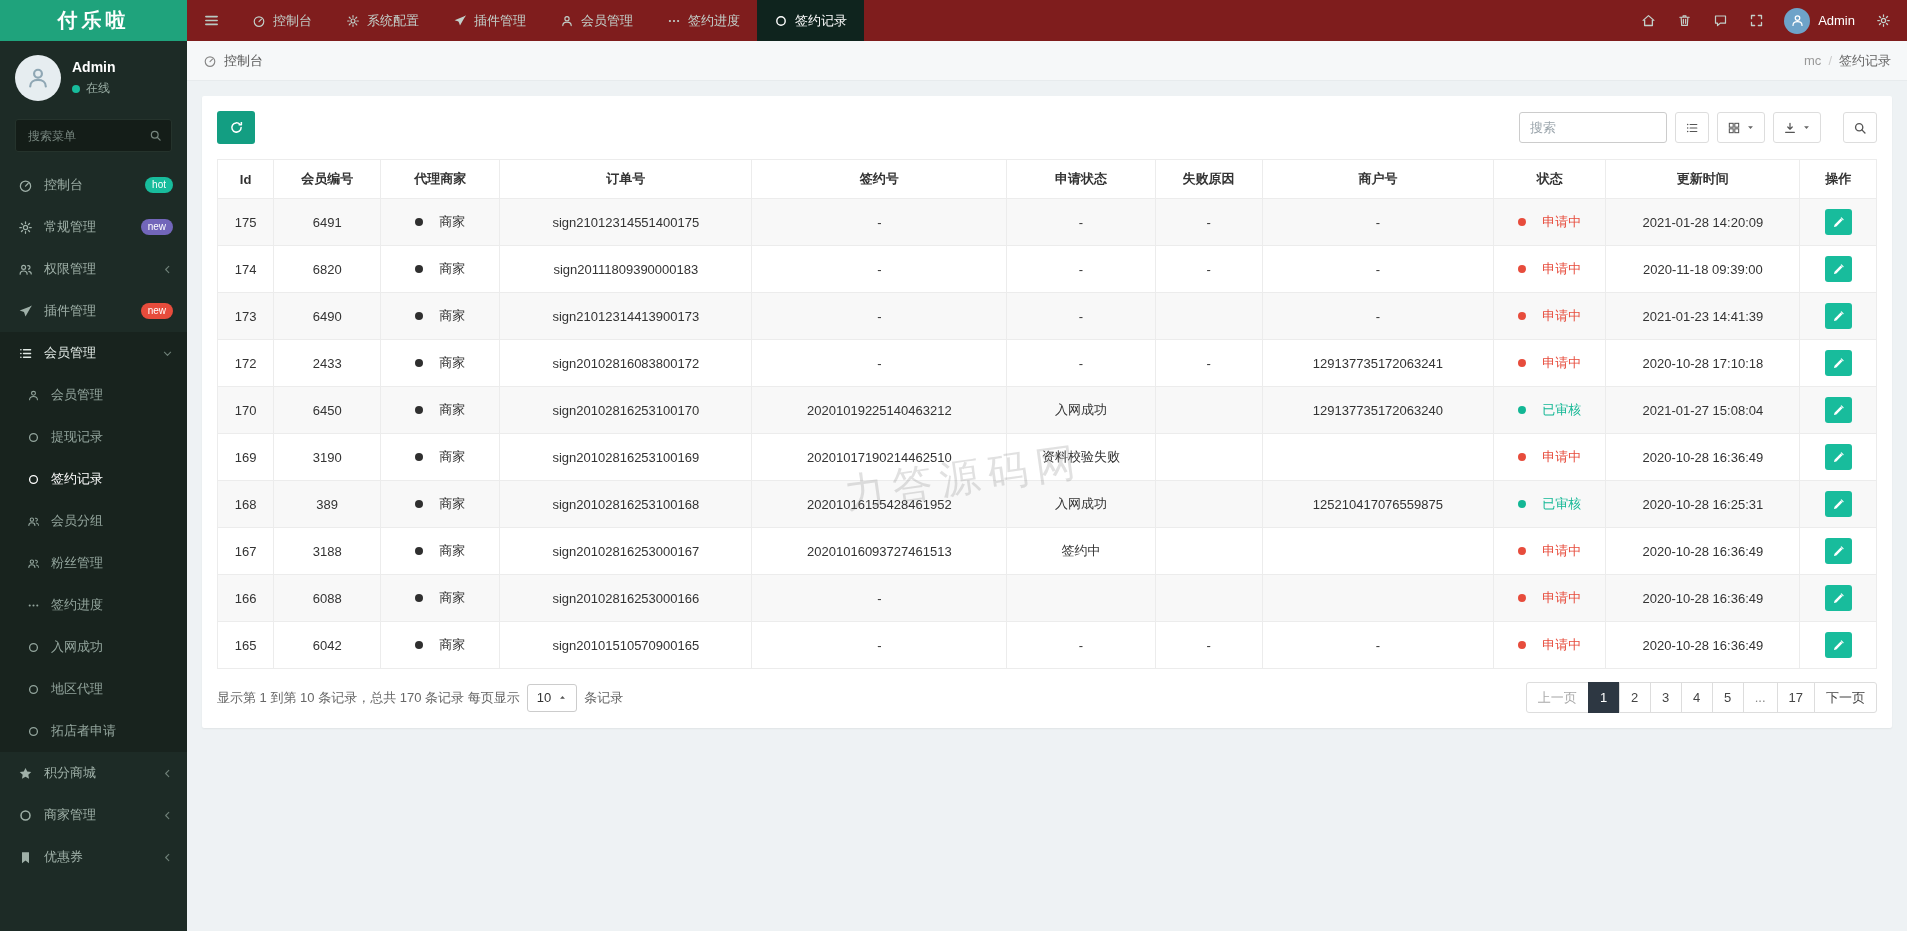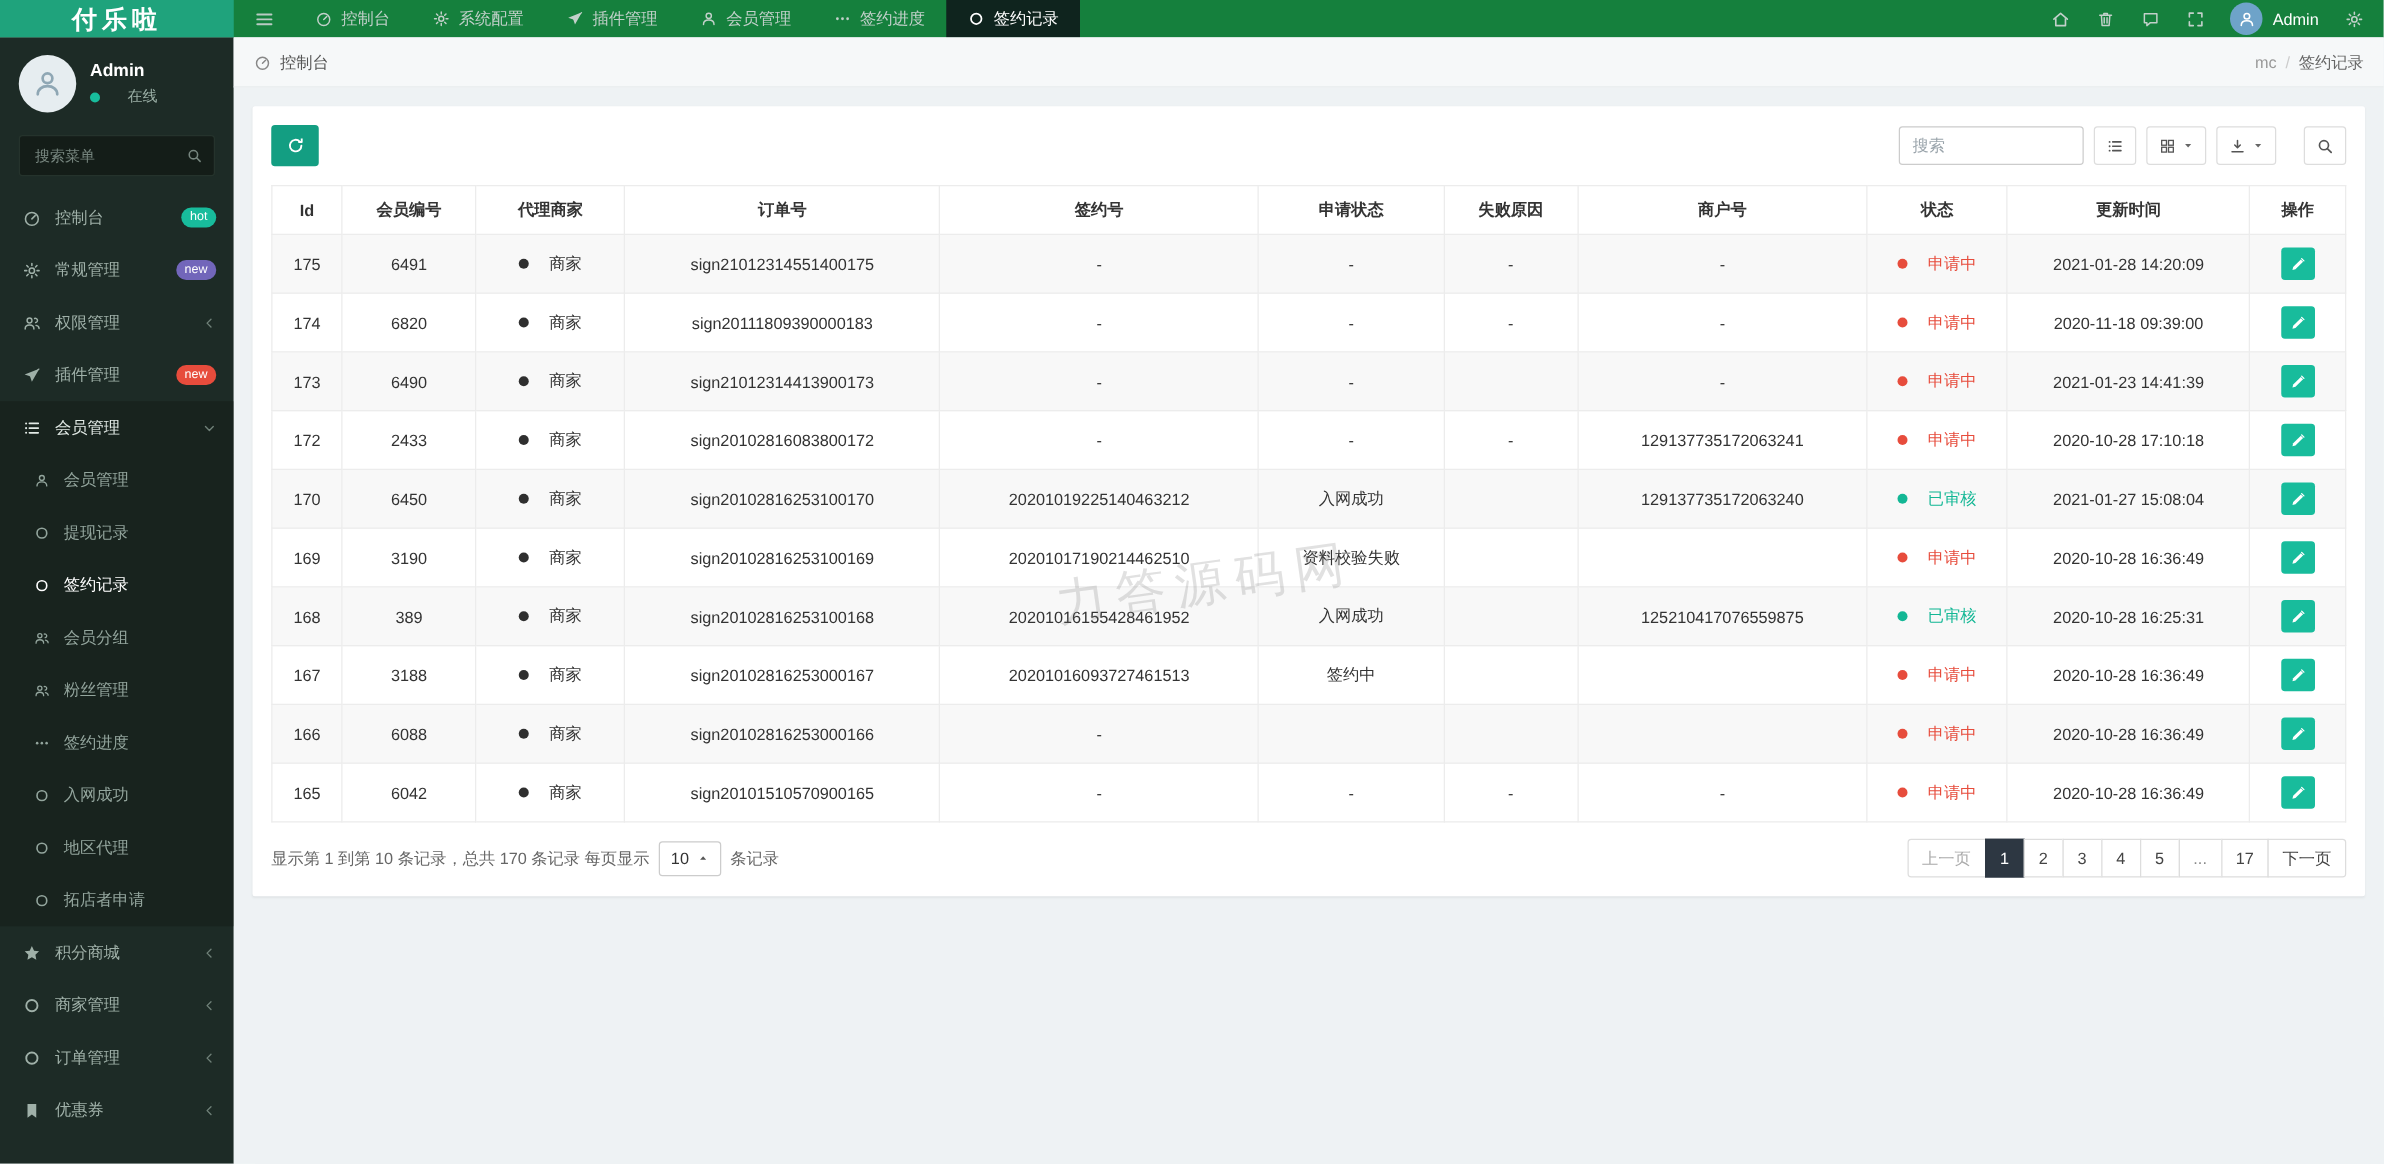--- a/index.html
+++ b/index.html
@@ -3,21 +3,21 @@
 <meta charset="utf-8">
 <title>签约记录</title>
 <style>
 *{margin:0;padding:0;box-sizing:border-box}
 html,body{width:1907px;height:931px;overflow:hidden}
 body{font-family:"Liberation Sans","DejaVu Sans",sans-serif;font-size:13px;color:#333;background:#eef2f4}
 a{text-decoration:none;color:inherit}
 .icon{width:16px;height:16px;display:inline-block;vertical-align:middle}
 .app{display:flex;flex-direction:column;height:100%}
 
-.topbar{display:flex;height:30px;background:#15803d;flex-shrink:0}
+.topbar{display:flex;height:41px;background:#7f1d1d;flex-shrink:0}
 .logo{width:187px;flex-shrink:0;background:#1fa37c;color:#fff;font-size:20px;font-weight:bold;letter-spacing:4px;display:flex;align-items:center;justify-content:center}
 .topnav-wrap{flex:1;display:flex;justify-content:space-between;align-items:stretch;min-width:0}
 .nav-left{display:flex;align-items:stretch}
 .nav-toggle{width:48px;display:flex;align-items:center;justify-content:center;color:#b9cac3;cursor:pointer}
 .nav-toggle .icon{width:17px;height:17px}
 .top-nav-item{display:flex;align-items:center;gap:7px;padding:0 17px;color:#c2d0ca;cursor:pointer;font-size:13px}
 .top-nav-item .icon{width:14px;height:14px}
 .top-nav-item.active{background:#0f241e;color:#fff}
 .topbar-right{display:flex;align-items:center;padding-right:6px}
 .topbar-icon-btn{width:36px;height:42px;display:flex;align-items:center;justify-content:center;color:#c2d0ca;cursor:pointer}
@@ -27,21 +27,21 @@
 .avatar-sm .icon{width:15px;height:15px}
 
 .layout{display:flex;flex:1;min-height:0}
 .sidebar{width:187px;flex-shrink:0;background:#1d2b26;overflow:hidden}
 .main{flex:1;min-width:0;display:flex;flex-direction:column;background:#eef2f4}
 
 .user-panel{display:flex;align-items:center;gap:11px;padding:14px 15px 12px}
 .avatar-lg{width:46px;height:46px;border-radius:50%;background:#e6edf0;display:flex;align-items:center;justify-content:center;color:#8fa7b4;flex-shrink:0}
 .avatar-lg .icon{width:26px;height:26px}
 .user-meta .uname{color:#fff;font-size:14px;font-weight:bold;margin-bottom:5px}
-.user-status{display:flex;align-items:center;gap:22px;color:#9cb0a7;font-size:12px}
+.user-status{display:flex;align-items:center;gap:6px;color:#9cb0a7;font-size:12px}
 .user-status .dot{background:#18bc9c}
 .side-search{position:relative;margin:6px 15px 12px}
 .side-search input{width:100%;height:33px;background:#141d18;border:1px solid #25332c;border-radius:3px;color:#cfd9d4;padding:0 30px 0 12px;font-size:12px;outline:none;font-family:inherit}
 .side-search input::placeholder{color:#76857e}
 .side-search .icon{position:absolute;right:10px;top:10px;width:13px;height:13px;color:#76857e}
 .menu-item{height:42px;display:flex;align-items:center;padding:0 14px 0 18px;color:#9fb0a8;cursor:pointer}
 .menu-item .icon.mi{width:15px;height:15px;flex-shrink:0}
 .menu-label{margin-left:11px;white-space:nowrap}
 .menu-item.open{background:#18231e;color:#e2eae6}
 .badge{margin-left:auto;font-size:10px;color:#fff;padding:2px 7px;border-radius:8px;line-height:1.2}
@@ -415,29 +415,20 @@
             <span class="menu-label" data-name="sidebar-item-label">积分商城</span>
             <svg class="icon arrow" viewBox="0 0 24 24" data-name="chevron-left-icon">
               <use href="#sh-chevron-left"></use>
             </svg>
           </a>
           <a class="menu-item" data-name="sidebar-item-merchant">
             <svg class="icon mi" viewBox="0 0 24 24" data-name="circle-icon">
               <use href="#sh-circle"></use>
             </svg>
             <span class="menu-label" data-name="sidebar-item-label">商家管理</span>
-            <svg class="icon arrow" viewBox="0 0 24 24" data-name="chevron-left-icon">
-              <use href="#sh-chevron-left"></use>
-            </svg>
-          </a>
-          <a class="menu-item" data-name="sidebar-item-order">
-            <svg class="icon mi" viewBox="0 0 24 24" data-name="circle-icon">
-              <use href="#sh-circle"></use>
-            </svg>
-            <span class="menu-label" data-name="sidebar-item-label">订单管理</span>
             <svg class="icon arrow" viewBox="0 0 24 24" data-name="chevron-left-icon">
               <use href="#sh-chevron-left"></use>
             </svg>
           </a>
           <a class="menu-item" data-name="sidebar-item-coupon">
             <svg class="icon mi" viewBox="0 0 24 24" data-name="flag-icon">
               <use href="#sh-flag"></use>
             </svg>
             <span class="menu-label" data-name="sidebar-item-label">优惠券</span>
             <svg class="icon arrow" viewBox="0 0 24 24" data-name="chevron-left-icon">

